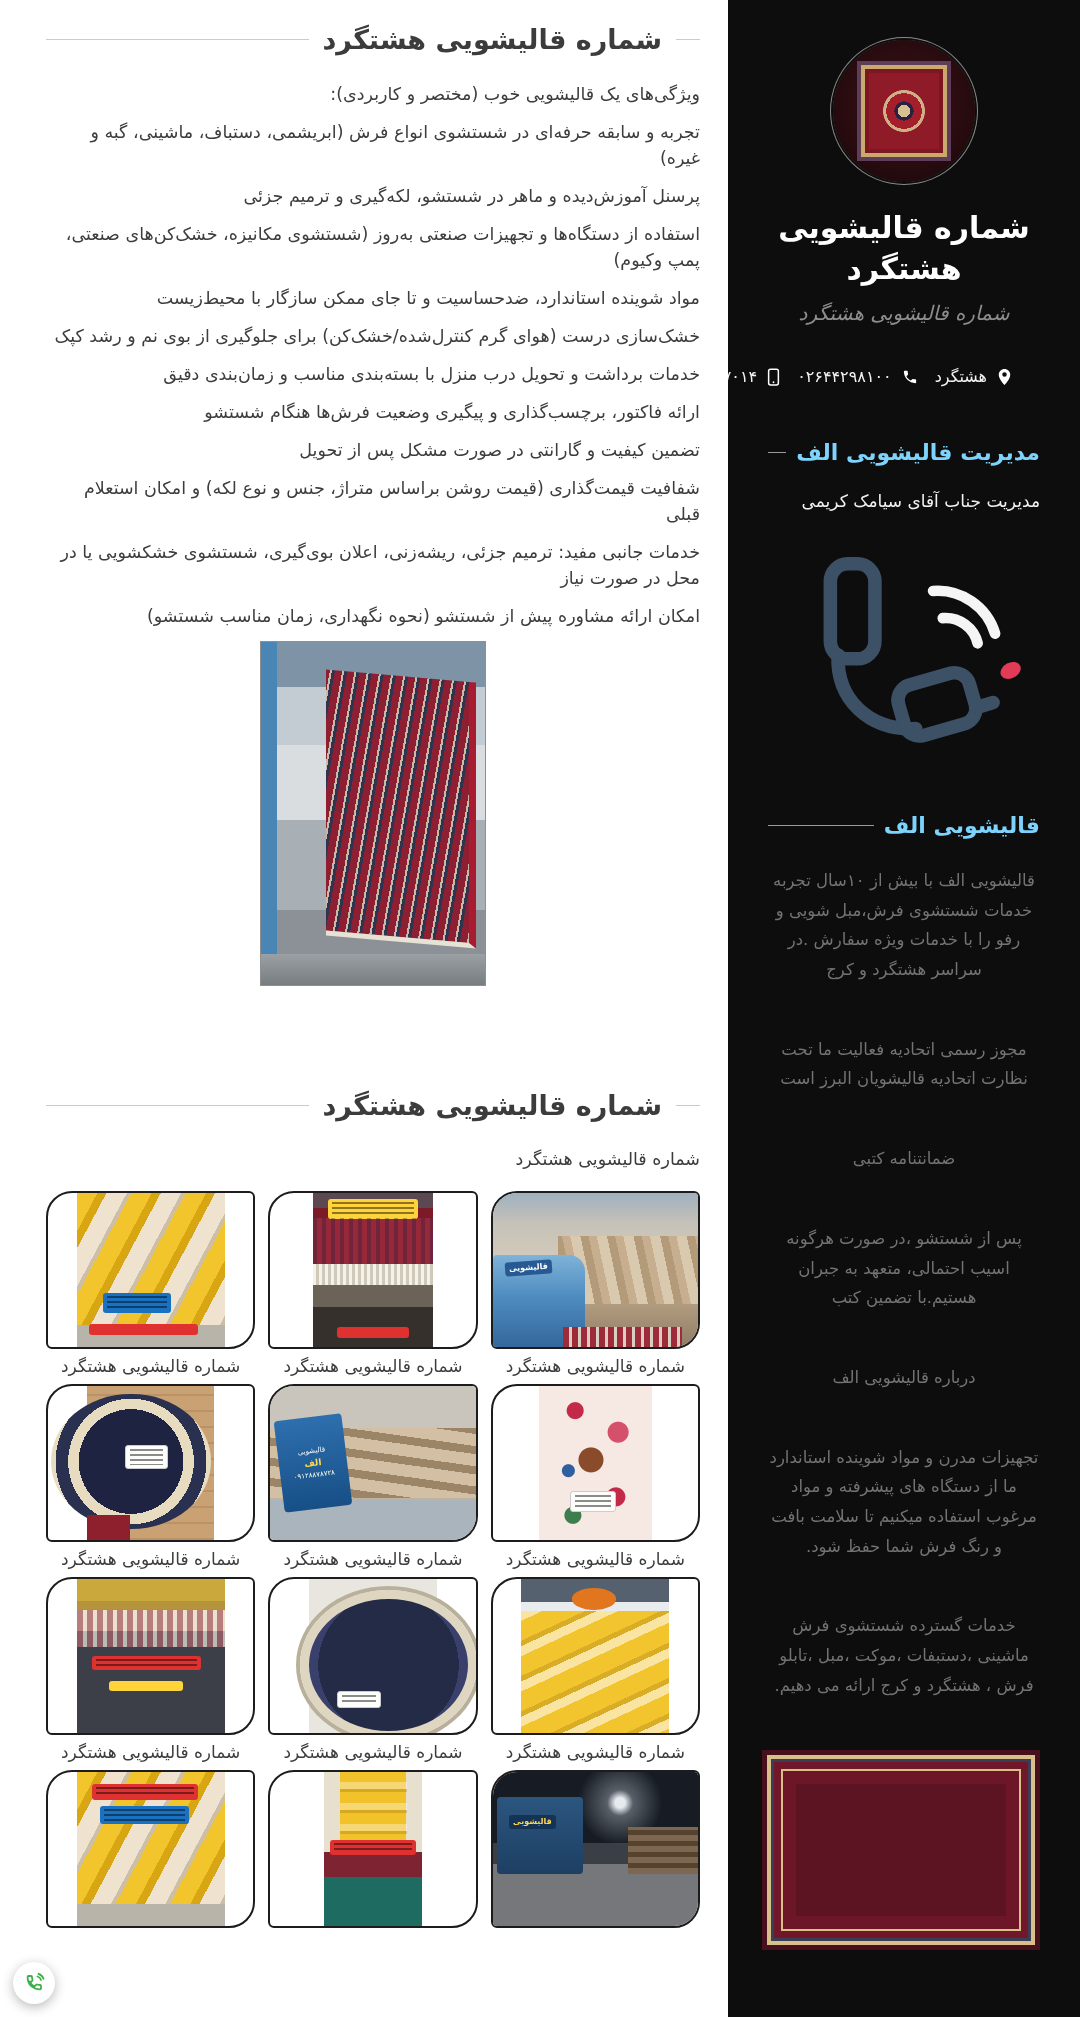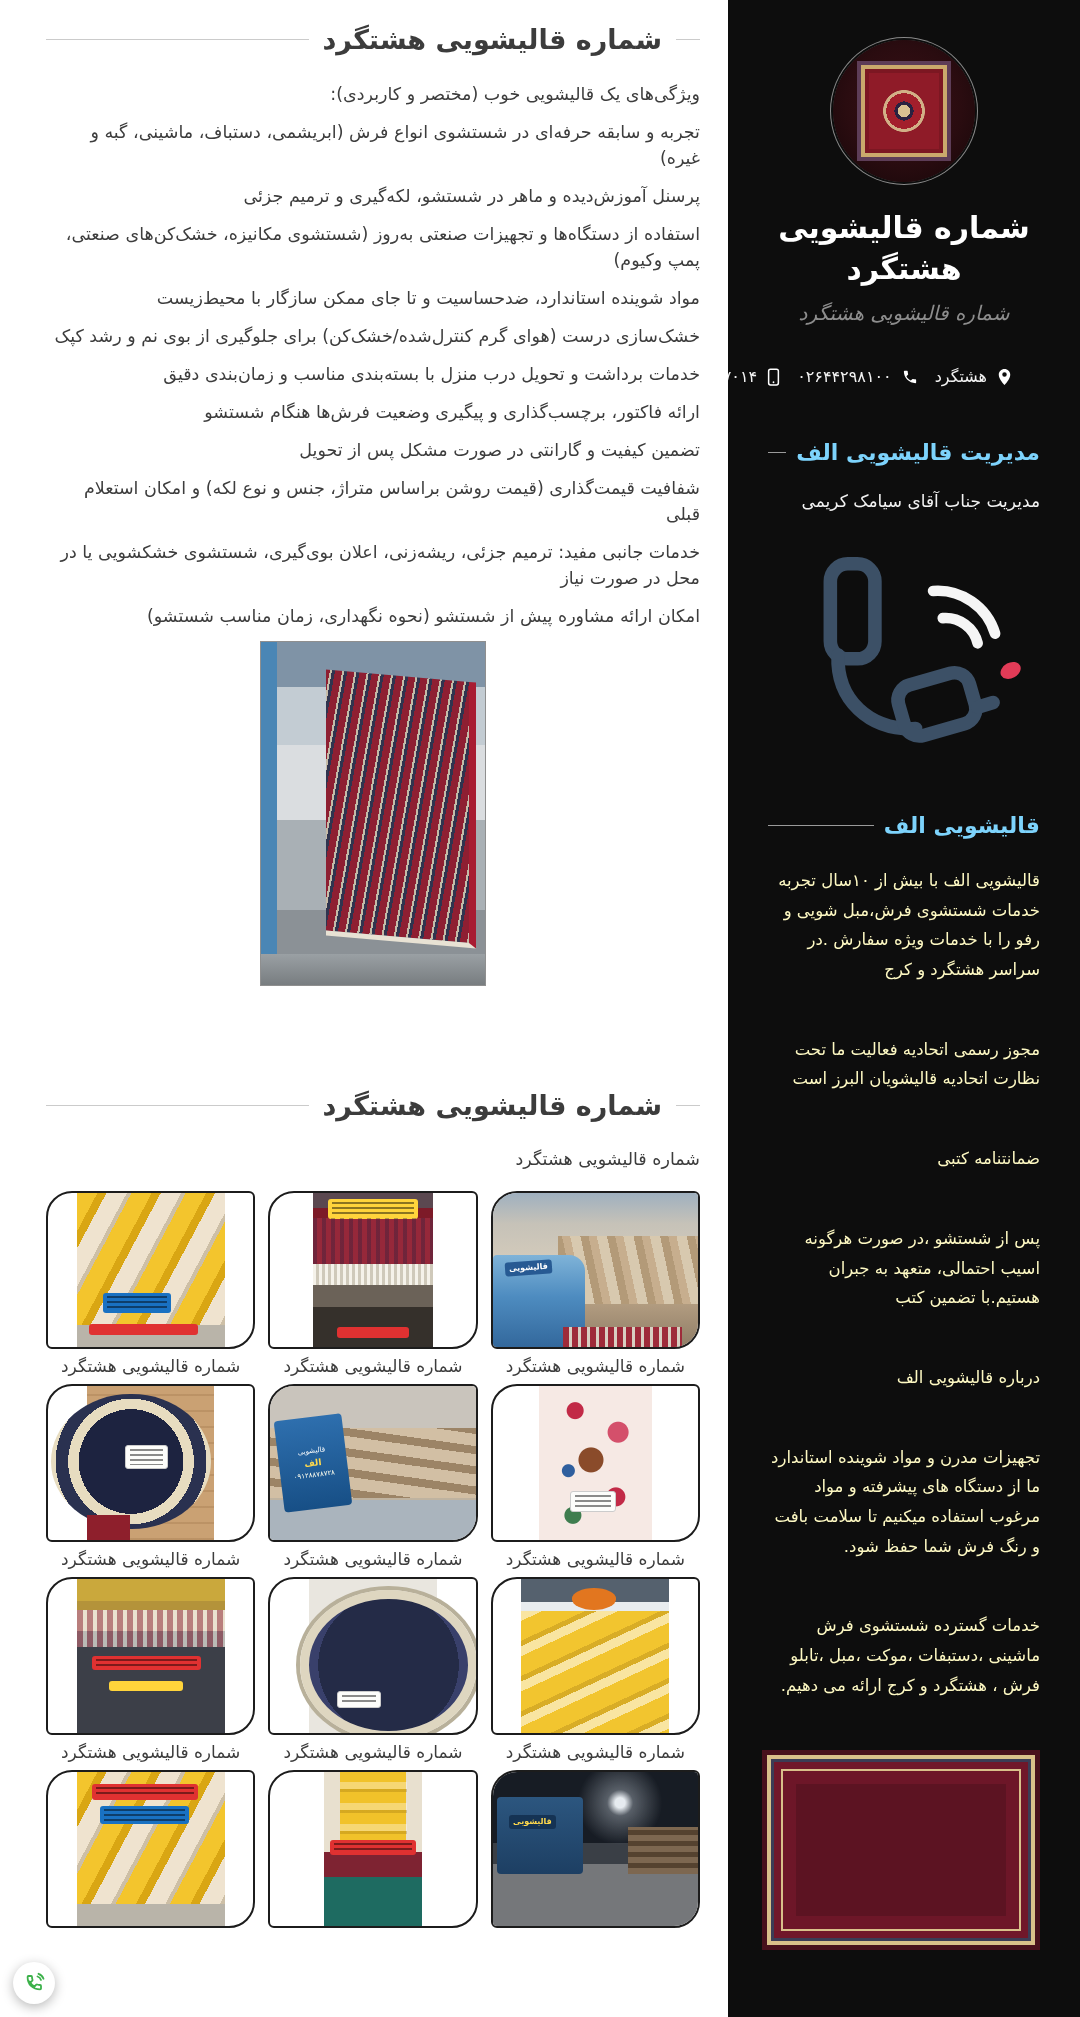--- a/index.html
+++ b/index.html
@@ -26,21 +26,21 @@
   .contact { margin-top:42px; display:flex; flex-direction:row; gap:17px; align-items:flex-end; padding-right:28px; }
   .c-row { display:flex; align-items:center; gap:10px; font-size:16px; color:#f2f2f2; }
   .c-row svg { flex:none; }
 
   .side-heading { display:flex; align-items:center; gap:10px; margin-top:54px; font-size:22px; font-weight:bold; color:#7dd3fc; white-space:nowrap; }
   .side-heading::after { content:""; flex:1; height:1px; background:#9a9a9a; }
   .manager { margin-top:26px; font-size:17px; color:#f2f2f2; text-align:right; }
 
   .phone-art { display:block; margin:44px auto 62px; }
 
-  .side-block { font-size:16.5px; line-height:1.8; color:#fef9c3; text-align:right; margin-bottom:50px; }
+  .side-block { font-size:16.5px; line-height:1.8; color:#737373; text-align:center; margin-bottom:50px; }
   .side-block.label { margin-bottom:50px; }
 
   .side-carpet { width:278px; height:200px; margin:6px auto 0; position:relative; background:#5c1322;
       box-shadow:inset 0 0 0 5px #48101c, inset 0 0 0 9px #d9c08a, inset 0 0 0 12px #3b3c55,
                  inset 0 0 0 19px #70172a, inset 0 0 0 21px #d9c08a, inset 0 0 0 34px #6d1628; }
 
   
   .main { flex:1; background:#fff; padding:24px 28px 0 46px; position:relative; }
   .divider-h { display:flex; align-items:center; gap:14px; font-size:27px; font-weight:bold; color:#3c3c3c; white-space:nowrap; }
   .divider-h::before { content:""; width:24px; height:1px; background:#cbcbcb; }

